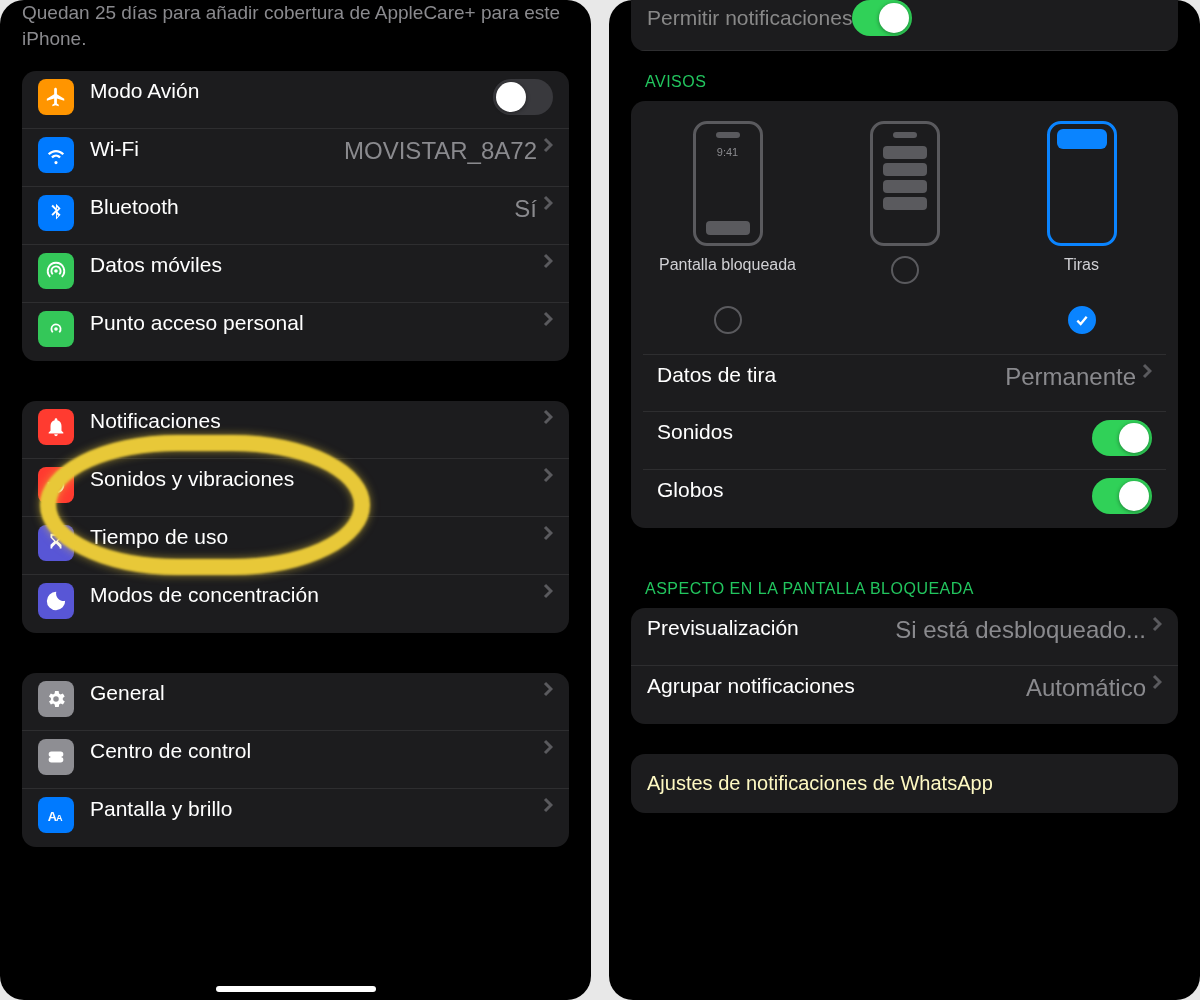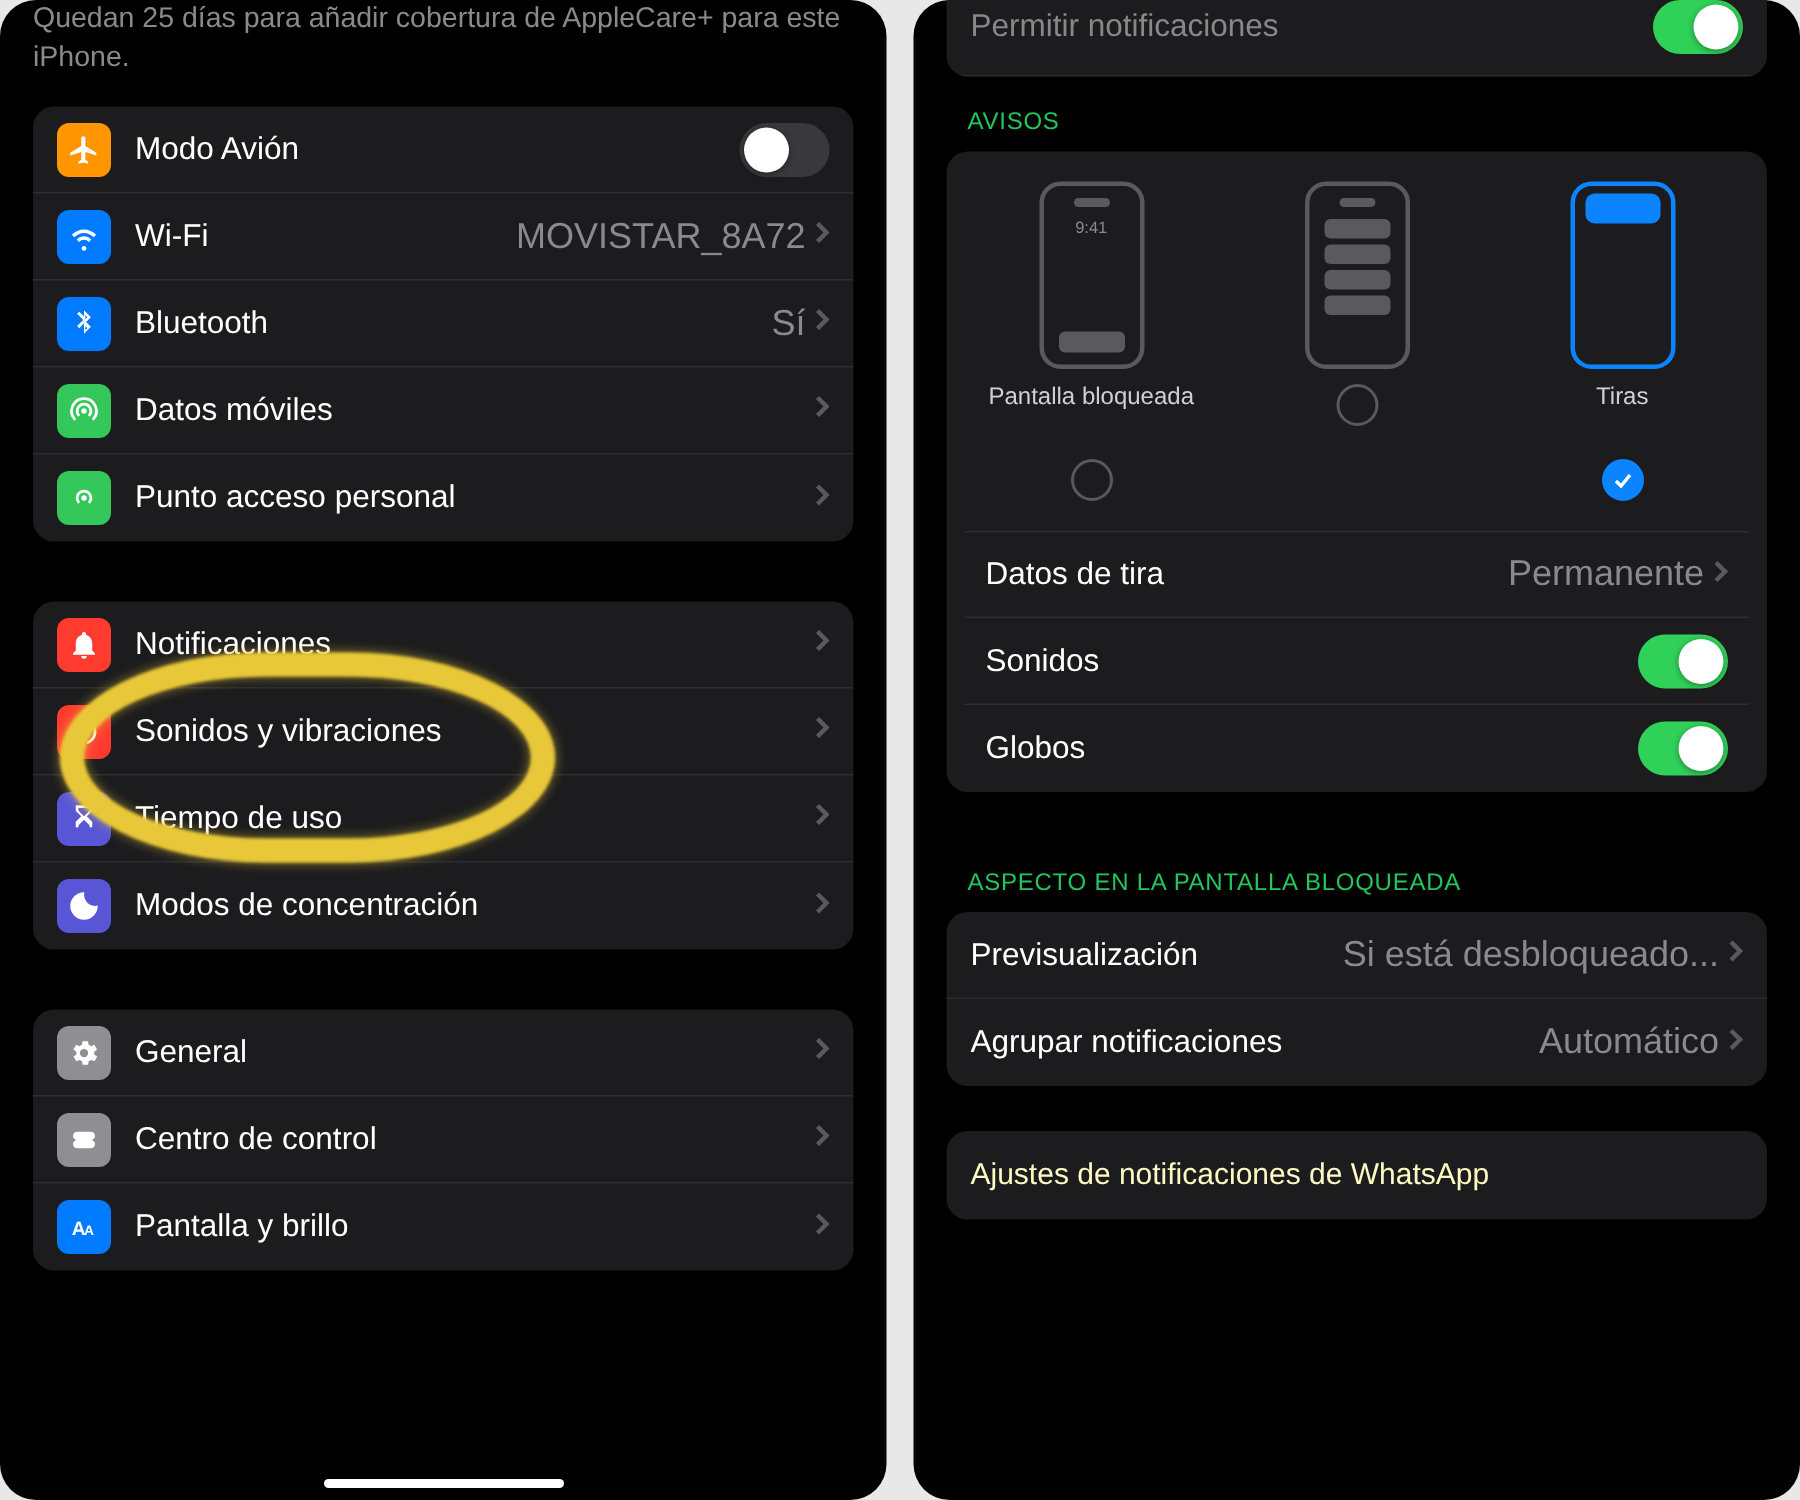--- a/index.html
+++ b/index.html
@@ -34,21 +34,20 @@
     padding: 0 0 20px 0;
   }
   .group {
     background: #1c1c1e;
     border-radius: 14px;
     margin-bottom: 40px;
     overflow: hidden;
   }
   .row {
     display: flex;
-    align-items: center;
     min-height: 58px;
     padding: 8px 16px;
     border-bottom: 1px solid #2e2e30;
     position: relative;
   }
   .row:last-child { border-bottom: none; }
   .row-icon {
     width: 36px;
     height: 36px;
     border-radius: 8px;
@@ -222,21 +221,20 @@
   .link-row {
     background: #1c1c1e;
     border-radius: 14px;
     padding: 18px 16px;
     margin-top: 30px;
   }
   .link-row span { color: #fef9c3; font-size: 20px; }
 
   .top-cut {
     display: flex;
-    justify-content: space-between;
     align-items: center;
     padding: 0 16px 14px;
     border-bottom: 1px solid #2e2e30;
     margin-bottom: 0;
   }
   .top-cut-label { font-size: 21px; color:#888; }
 
 </style>
 </head>
 <body>

